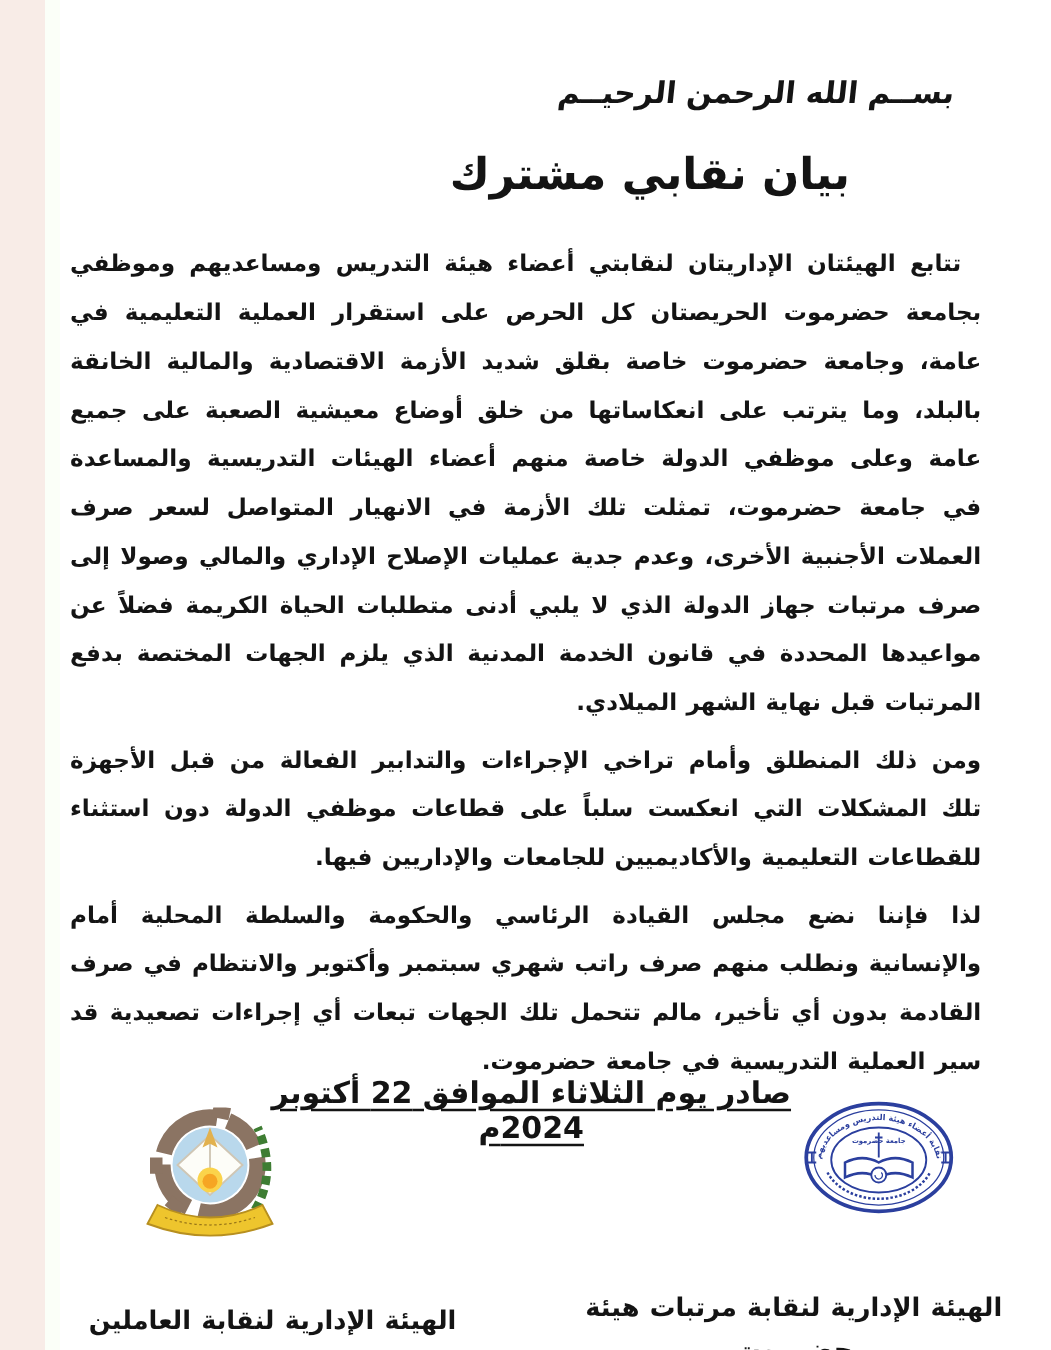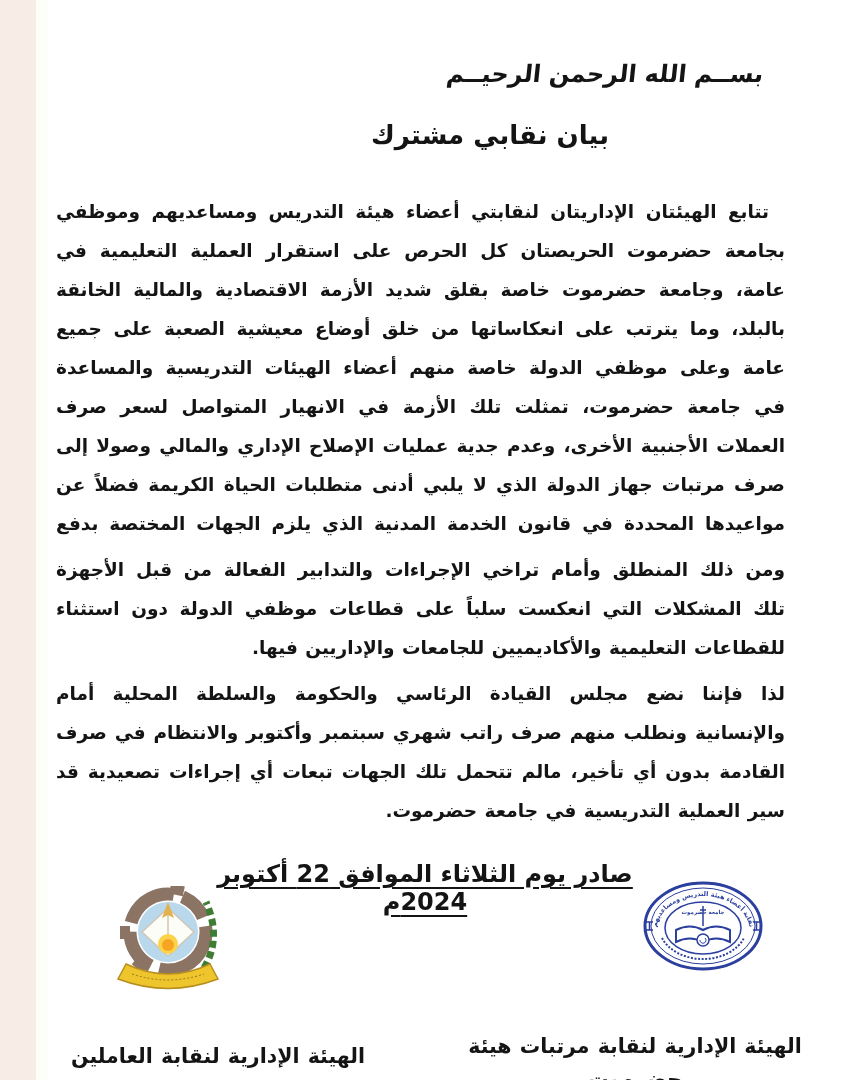--- a/index.html
+++ b/index.html
@@ -10,21 +10,21 @@
   .edge-band{position:absolute;left:0;top:0;width:36px;height:1080px;background:#f8ece7;}
   .edge-band2{position:absolute;left:36px;top:0;width:12px;height:1080px;background:#fbfff8;}
 
   .bismillah{
     position:absolute;top:60px;left:440px;width:330px;
     text-align:center;font-size:24px;font-weight:bold;
     letter-spacing:1px;transform:skewX(-6deg);
   }
   .title{
     position:absolute;top:120px;left:300px;width:380px;margin:0;
-    text-align:center;font-size:26px;font-weight:bold;letter-spacing:1px;
+    font-size:35px;font-weight:bold;letter-spacing:1px;
   }
 
   .body-text{
     position:absolute;top:192px;right:56px;left:56px;
     font-size:18.5px;font-weight:bold;line-height:39px;
   }
   .para{margin:0 0 7px 0;}
   .line{
     height:39px;overflow:hidden;
     text-align:justify;text-align-last:justify;
@@ -64,20 +64,21 @@
     <div class="para p1">
         <div class="line">تتابع الهيئتان الإداريتان لنقابتي أعضاء هيئة التدريس ومساعديهم وموظفي الجامعة</div>
         <div class="line">بجامعة حضرموت الحريصتان كل الحرص على استقرار العملية التعليمية في محافظة حضرموت</div>
         <div class="line">عامة، وجامعة حضرموت خاصة بقلق شديد الأزمة الاقتصادية والمالية الخانقة التي تعصف</div>
         <div class="line">بالبلد، وما يترتب على انعكاساتها من خلق أوضاع معيشية الصعبة على جميع أفراد المجتمع</div>
         <div class="line">عامة وعلى موظفي الدولة خاصة منهم أعضاء الهيئات التدريسية والمساعدة والكادر الإداري</div>
         <div class="line">في جامعة حضرموت، تمثلت تلك الأزمة في الانهيار المتواصل لسعر صرف الريال اليمني أمام</div>
         <div class="line">العملات الأجنبية الأخرى، وعدم جدية عمليات الإصلاح الإداري والمالي وصولا إلى عدم انتظام</div>
         <div class="line">صرف مرتبات جهاز الدولة الذي لا يلبي أدنى متطلبات الحياة الكريمة فضلاً عن تأخرها عن</div>
         <div class="line">مواعيدها المحددة في قانون الخدمة المدنية الذي يلزم الجهات المختصة بدفع استحقاقات</div>
+        <div class="line last">المرتبات قبل نهاية الشهر الميلادي.</div>
       </div>
     <div class="para">
         <div class="line">ومن ذلك المنطلق وأمام تراخي الإجراءات والتدابير الفعالة من قبل الأجهزة الحكومية في معالجة</div>
         <div class="line">تلك المشكلات التي انعكست سلباً على قطاعات موظفي الدولة دون استثناء ومنهم المنتسبين</div>
         <div class="line last">للقطاعات التعليمية والأكاديميين للجامعات والإداريين فيها.</div>
       </div>
     <div class="para">
         <div class="line">لذا فإننا نضع مجلس القيادة الرئاسي والحكومة والسلطة المحلية أمام مسؤولياتهم القانونية</div>
         <div class="line">والإنسانية ونطلب منهم صرف راتب شهري سبتمبر وأكتوبر والانتظام في صرف مرتبات الأشهر</div>
         <div class="line">القادمة بدون أي تأخير، مالم تتحمل تلك الجهات تبعات أي إجراءات تصعيدية قد تؤثر على</div>

